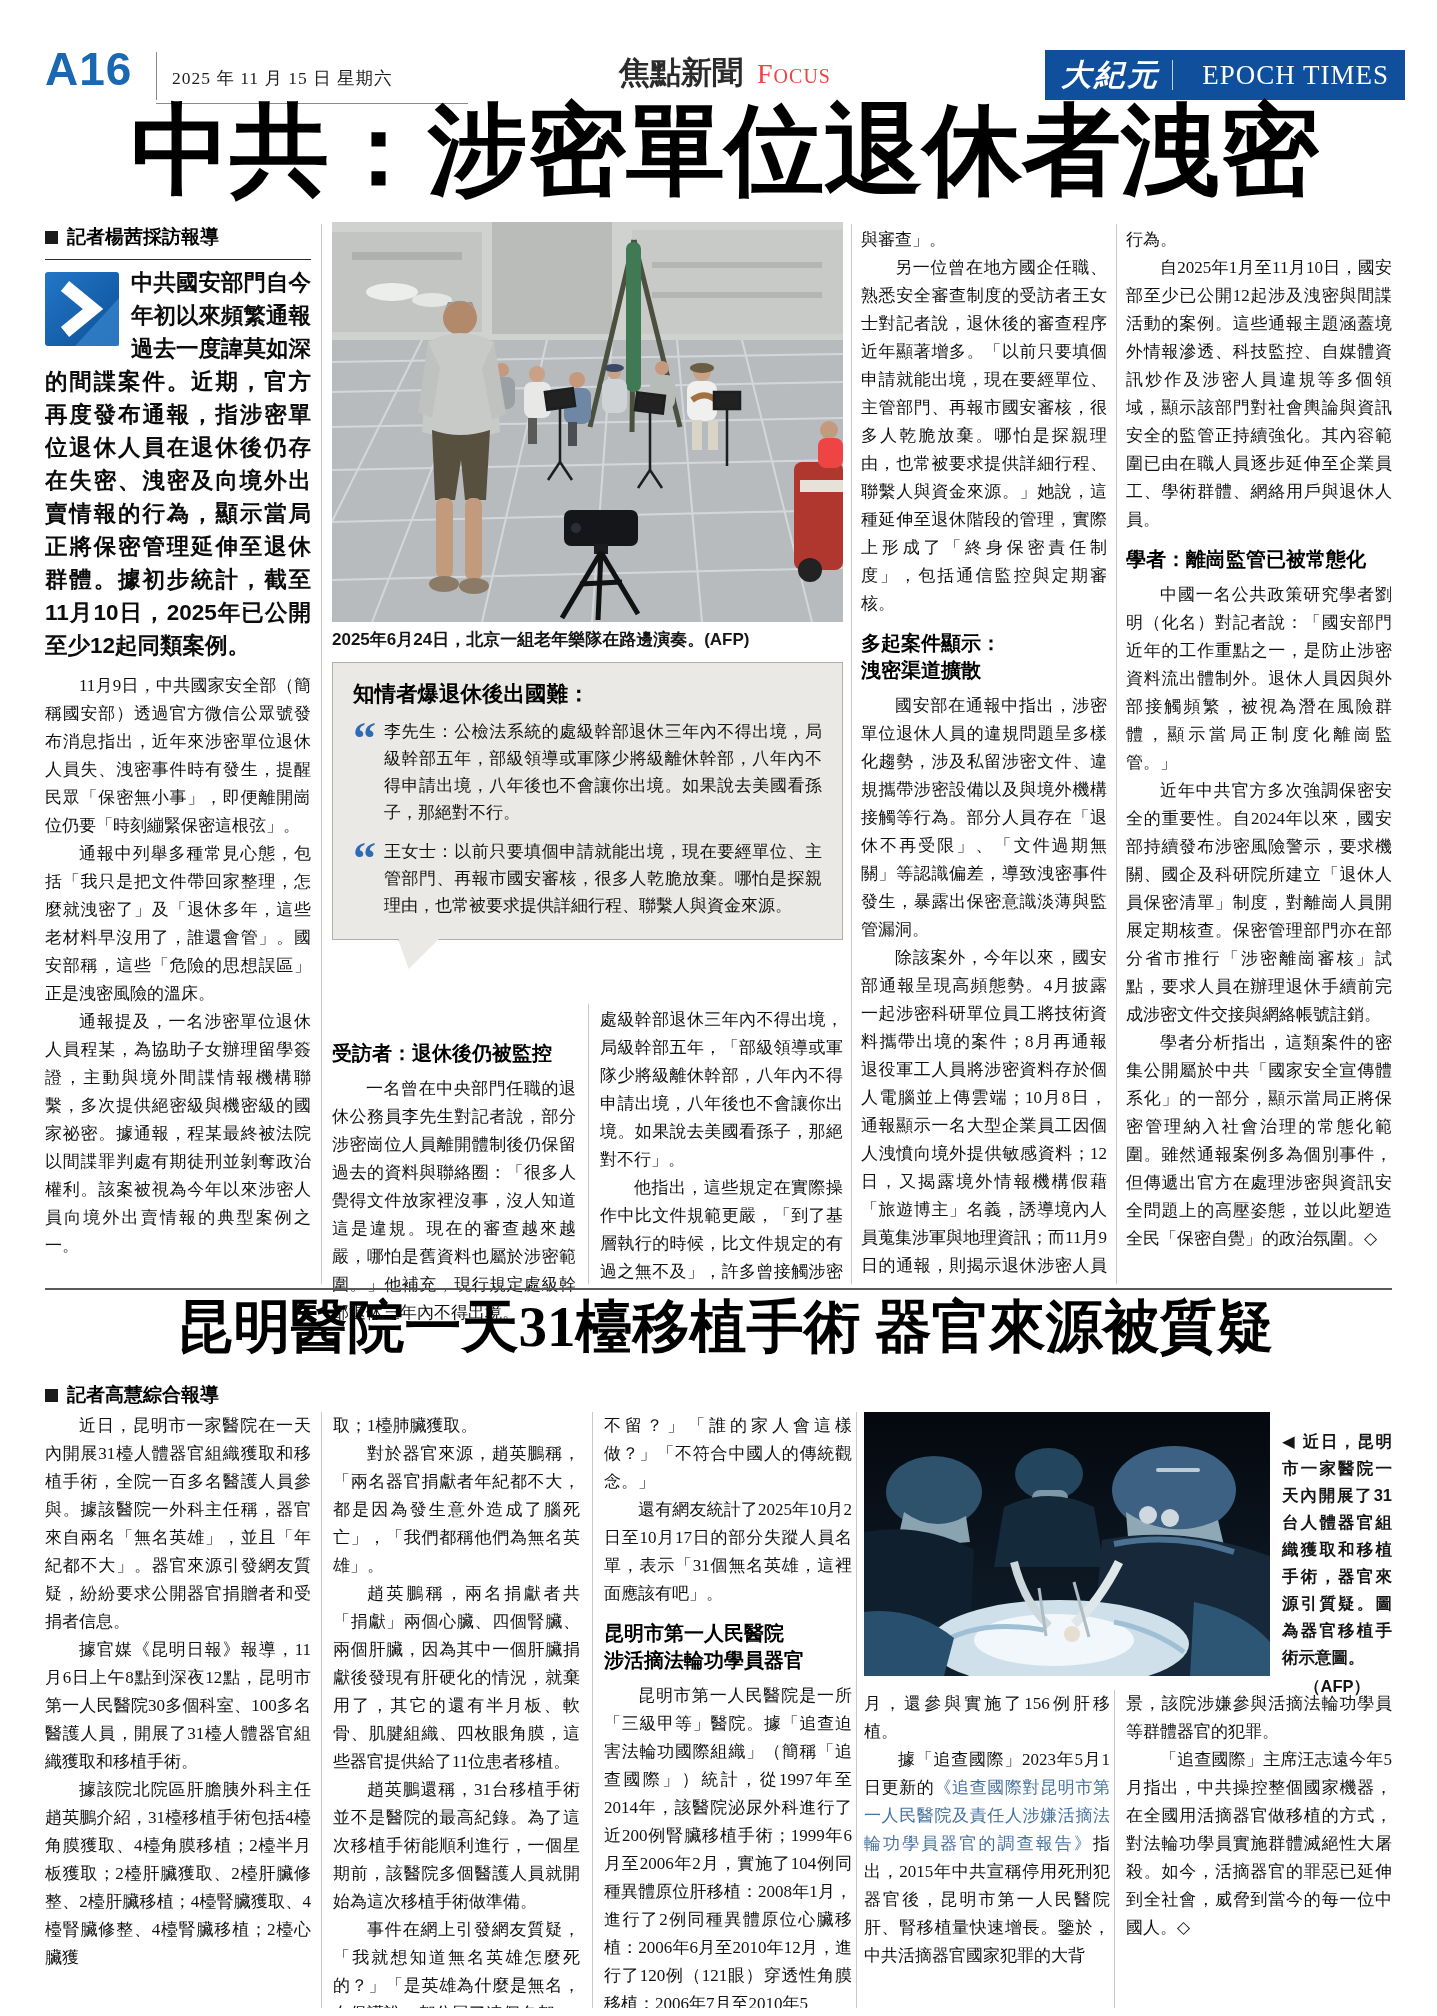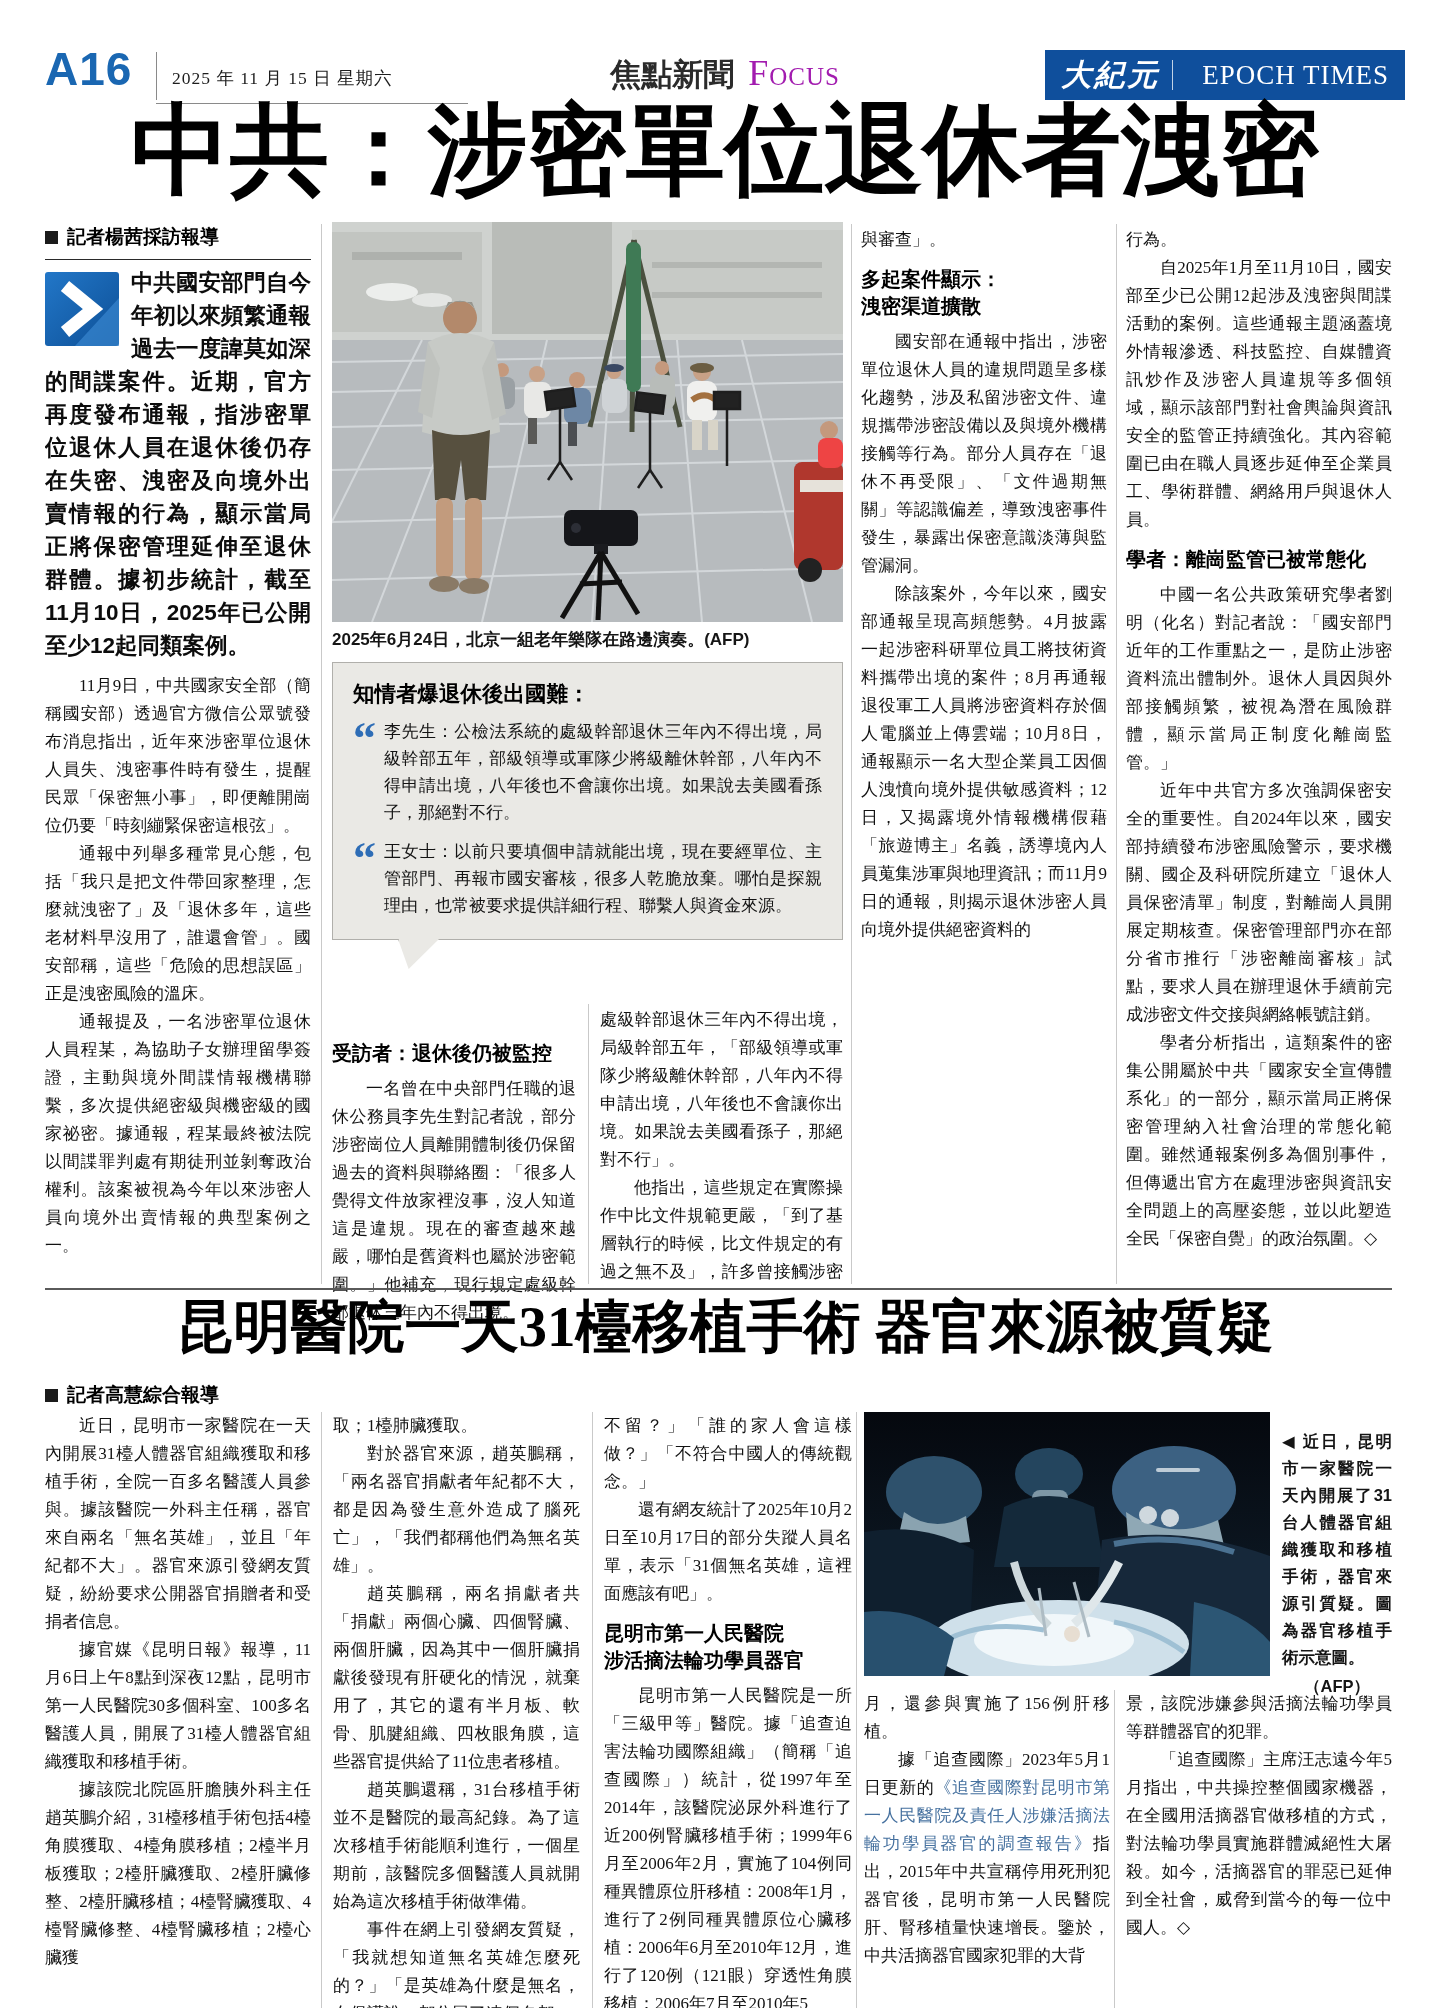--- a/index.html
+++ b/index.html
@@ -9,21 +9,21 @@
   .clip{overflow:hidden;}
 
   
   .page-label{left:45px;top:42px;font-size:46px;font-weight:bold;color:#1a67b2;
               font-family:"Liberation Sans","DejaVu Sans",sans-serif;letter-spacing:1px;}
   .hdr-vrule{left:156px;top:52px;width:1px;height:48px;background:#8a8a8a;}
   .hdr-date{left:172px;top:66px;font-size:17.5px;color:#1d1d1d;letter-spacing:1px;}
   .hdr-underline{left:156px;top:103px;width:312px;height:1px;background:#8a8a8a;}
   .hdr-section{left:0;right:0;top:52px;text-align:center;}
   .hdr-section .cn{font-size:31px;font-weight:bold;color:#2b2b2b;font-family:"Liberation Sans","DejaVu Sans",sans-serif;}
-  .hdr-section .en{font-size:36px;color:#a21caf;font-variant:small-caps;margin-left:14px;letter-spacing:1px;}
+  .hdr-section .en{font-size:28px;color:#ef4444;font-variant:small-caps;margin-left:14px;letter-spacing:1px;}
   .logo-box{right:45px;top:50px;height:50px;background:#0f4f9c;display:flex;align-items:center;padding:0 16px;}
   .logo-cn{color:#fff;font-size:30px;font-weight:bold;font-style:italic;letter-spacing:3px;}
   .logo-div{width:1px;height:30px;background:rgba(255,255,255,.75);margin:0 12px;}
   .logo-en{color:#fff;font-size:27px;letter-spacing:1px;font-family:"Liberation Serif","DejaVu Serif",serif;margin-left:17px;}
 
   
   .headline1{left:45px;right:45px;top:98px;text-align:center;font-size:99px;line-height:1.08;
              font-weight:900;color:#000;letter-spacing:0px;}
   .headline2{left:45px;right:45px;top:1296px;text-align:center;font-size:57px;line-height:1.1;
              font-weight:900;color:#000;}
@@ -252,20 +252,21 @@
   <div class="abs vrule" style="left:588px;top:1004px;height:280px;"></div>
   <div class="abs body clip" style="left:600px;top:1006px;width:243px;height:279px;">
     <p class="ni">處級幹部退休三年內不得出境，局級幹部五年，「部級領導或軍隊少將級離休幹部，八年內不得申請出境，八年後也不會讓你出境。如果說去美國看孫子，那絕對不行」。</p>
     <p>他指出，這些規定在實際操作中比文件規範更嚴，「到了基層執行的時候，比文件規定的有過之無不及」，許多曾接觸涉密工作的退休人員仍受到持續監控</p>
   </div>
 
   <div class="abs vrule" style="left:851px;top:224px;height:1060px;"></div>
 
   <div class="abs body clip" style="left:861px;top:226px;width:246px;height:1058px;">
     <p class="ni">與審查」。</p>
+    <p>另一位曾在地方國企任職、熟悉安全審查制度的受訪者王女士對記者說，退休後的審查程序近年顯著增多。「以前只要填個申請就能出境，現在要經單位、主管部門、再報市國安審核，很多人乾脆放棄。哪怕是探親理由，也常被要求提供詳細行程、聯繫人與資金來源。」她說，這種延伸至退休階段的管理，實際上形成了「終身保密責任制度」，包括通信監控與定期審核。</p>
     <div class="subhead">多起案件顯示：
 洩密渠道擴散</div>
     <p>國安部在通報中指出，涉密單位退休人員的違規問題呈多樣化趨勢，涉及私留涉密文件、違規攜帶涉密設備以及與境外機構接觸等行為。部分人員存在「退休不再受限」、「文件過期無關」等認識偏差，導致洩密事件發生，暴露出保密意識淡薄與監管漏洞。</p>
     <p>除該案外，今年以來，國安部通報呈現高頻態勢。4月披露一起涉密科研單位員工將技術資料攜帶出境的案件；8月再通報退役軍工人員將涉密資料存於個人電腦並上傳雲端；10月8日，通報顯示一名大型企業員工因個人洩憤向境外提供敏感資料；12日，又揭露境外情報機構假藉「旅遊博主」名義，誘導境內人員蒐集涉軍與地理資訊；而11月9日的通報，則揭示退休涉密人員向境外提供絕密資料的</p>
   </div>
 
   <div class="abs vrule" style="left:1116px;top:224px;height:1060px;"></div>
 
   <div class="abs body clip" style="left:1126px;top:226px;width:266px;height:1058px;">
     <p class="ni">行為。</p>

